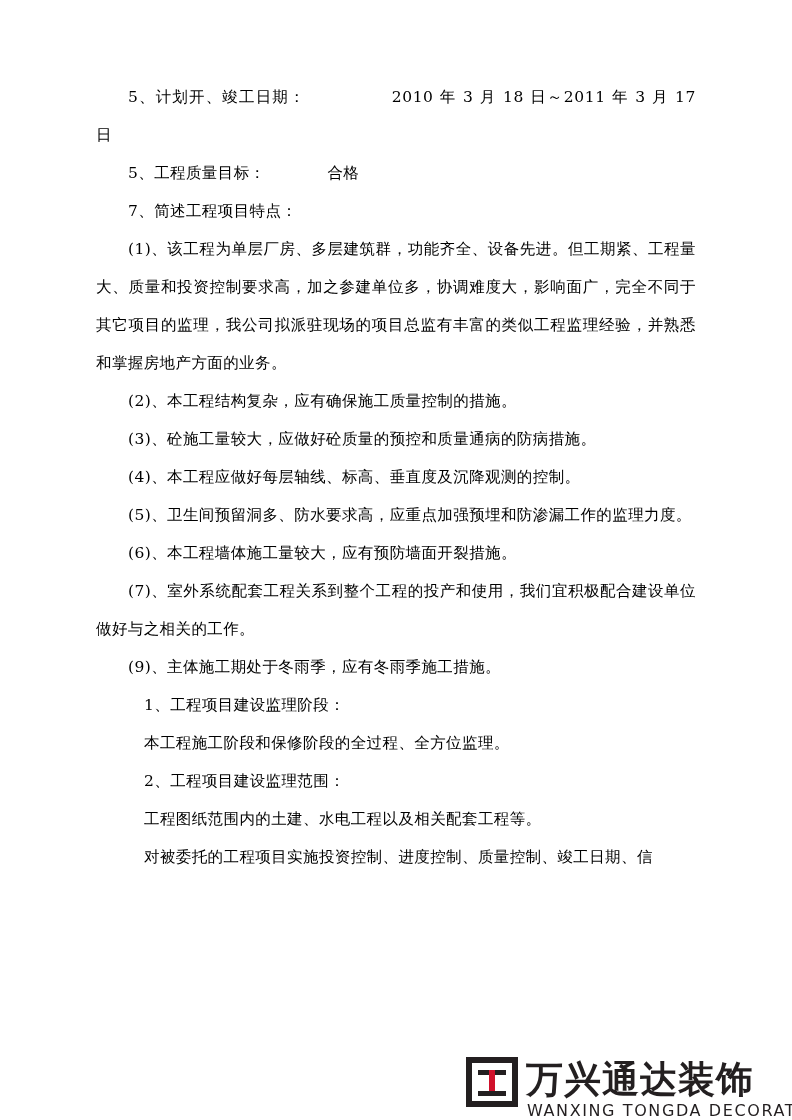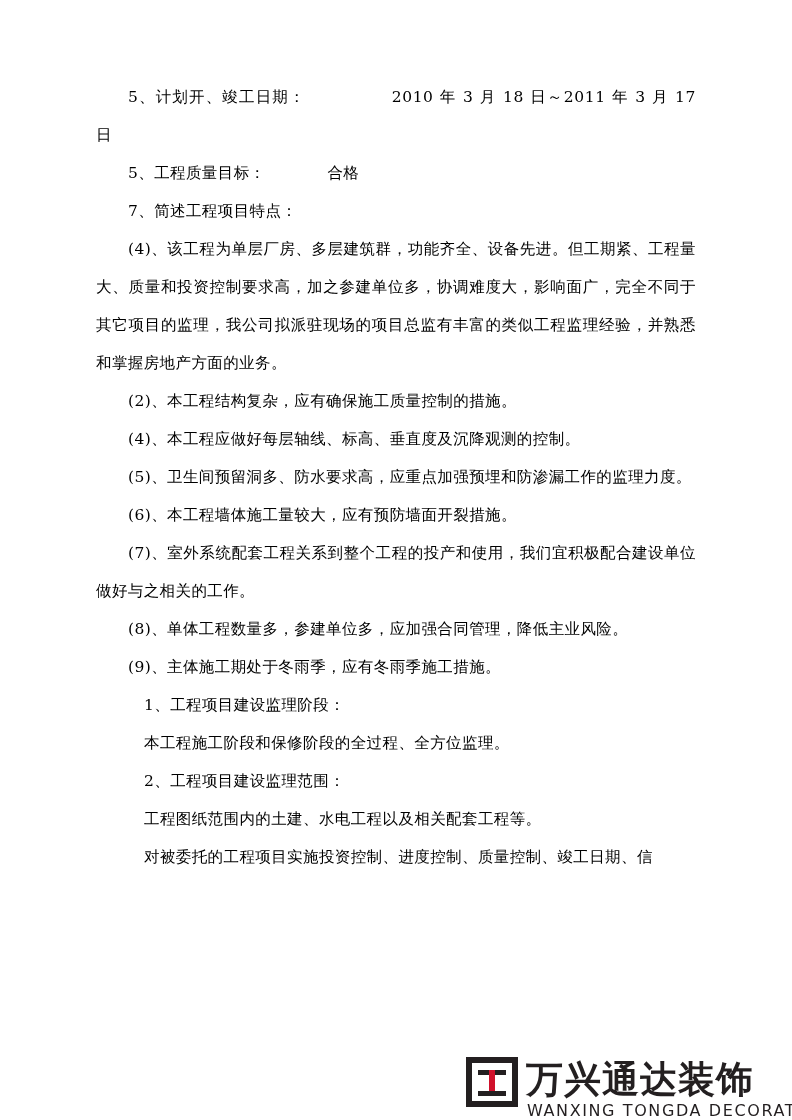--- a/index.html
+++ b/index.html
@@ -111,34 +111,34 @@
     <p class="indent2">
       <span>5、计划开、竣工日期：</span><span class="tab-gap"></span><span class="num">2010 年 3 月 18 日～2011 年 3 月 17 日</span>
     </p>
 
     <p class="indent2">
       <span>5、工程质量目标：</span><span class="tab-gap-sm"></span><span>合格</span>
     </p>
 
     <p class="indent2">7、简述工程项目特点：</p>
 
-    <p class="indent2">(4)、该工程为单层厂房、多层建筑群，功能齐全、设备先进。但工期紧、工程量大、质量和投资控制要求高，加之参建单位多，协调难度大，影响面广，完全不同于其它项目的监理，我公司拟派驻现场的项目总监有丰富的类似工程监理经验，并熟悉和掌握房地产方面的业务。</p>
+    <p class="indent2">(1)、该工程为单层厂房、多层建筑群，功能齐全、设备先进。但工期紧、工程量大、质量和投资控制要求高，加之参建单位多，协调难度大，影响面广，完全不同于其它项目的监理，我公司拟派驻现场的项目总监有丰富的类似工程监理经验，并熟悉和掌握房地产方面的业务。</p>
 
     <p class="indent2">(2)、本工程结构复杂，应有确保施工质量控制的措施。</p>
 
+    <p class="indent2">(3)、砼施工量较大，应做好砼质量的预控和质量通病的防病措施。</p>
 
     <p class="indent2">(4)、本工程应做好每层轴线、标高、垂直度及沉降观测的控制。</p>
 
     <p class="indent2">(5)、卫生间预留洞多、防水要求高，应重点加强预埋和防渗漏工作的监理力度。</p>
 
     <p class="indent2">(6)、本工程墙体施工量较大，应有预防墙面开裂措施。</p>
 
     <p class="indent2">(7)、室外系统配套工程关系到整个工程的投产和使用，我们宜积极配合建设单位做好与之相关的工作。</p>
 
-    <p class="indent2">(8)、单体工程数量多，参建单位多，应加强合同管理，降低主业风险。</p>
 
     <p class="indent2">(9)、主体施工期处于冬雨季，应有冬雨季施工措施。</p>
 
 
     <p class="indent3">1、工程项目建设监理阶段：</p>
 
     <p class="indent3">本工程施工阶段和保修阶段的全过程、全方位监理。</p>
 
     <p class="indent3">2、工程项目建设监理范围：</p>
 

